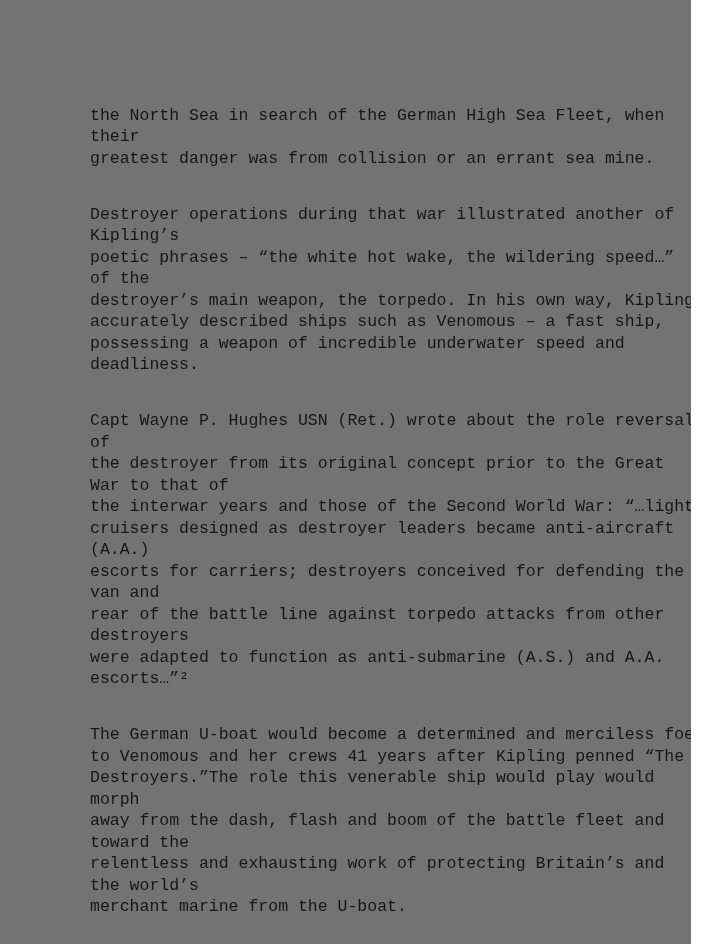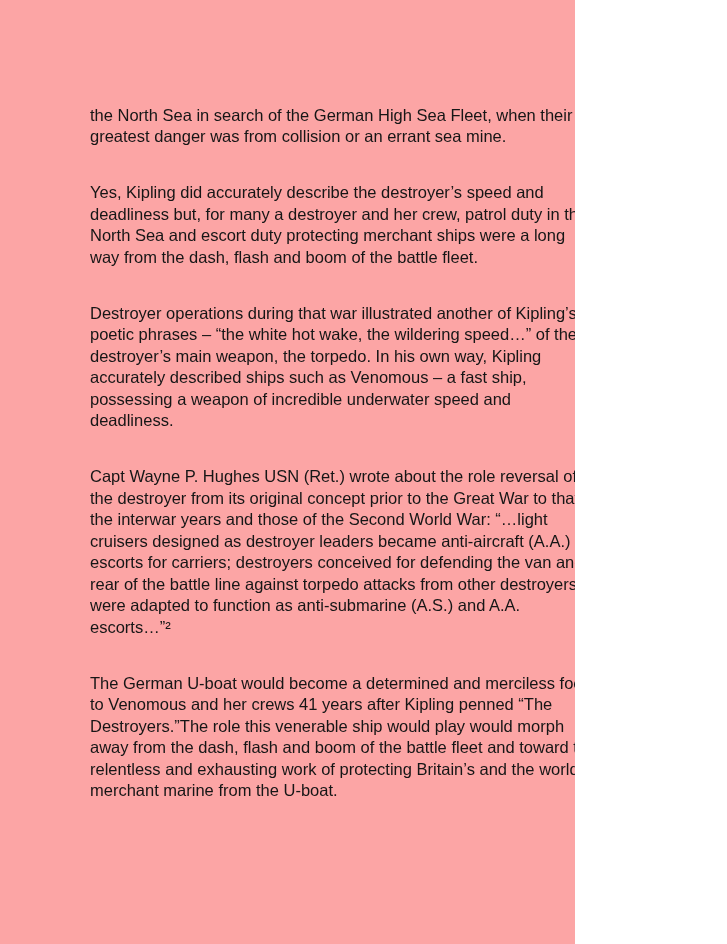--- a/index.html
+++ b/index.html
@@ -2,25 +2,25 @@
 <html><head>
 <meta charset="utf-8">
 <style>
   html, body {
     margin: 0;
     padding: 0;
     background: #ffffff;
   }
   .page {
     position: relative;
-    width: 575px;
+    width: 691px;
     height: 944px;
-    background: #fca5a5;
+    background: #737373;
     overflow: hidden;
-    font-family: Liberation Sans, sans-serif;
+    font-family: Liberation Mono, monospace;
   }
   .text-block {
     position: absolute;
     left: 90px;
     top: 83px;
     width: 610px;
     color: #161616;
     font-size: 16.5px;
     line-height: 21.5px;
     white-space: pre-line;
@@ -38,24 +38,20 @@
   }
 </style>
 </head>
 <body>
 
 <div class="page">
 
   <div class="text-block">
     <p>the North Sea in search of the German High Sea Fleet, when their
 greatest danger was from collision or an errant sea mine.</p>
-    <p>Yes, Kipling did accurately describe the destroyer’s speed and
-deadliness but, for many a destroyer and her crew, patrol duty in the
-North Sea and escort duty protecting merchant ships were a long
-way from the dash, flash and boom of the battle fleet.</p>
     <p>Destroyer operations during that war illustrated another of Kipling’s
 poetic phrases – “the white hot wake, the wildering speed…” of the
 destroyer’s main weapon, the torpedo. In his own way, Kipling
 accurately described ships such as Venomous – a fast ship,
 possessing a weapon of incredible underwater speed and
 deadliness.</p>
     <p>Capt Wayne P. Hughes USN (Ret.) wrote about the role reversal of
 the destroyer from its original concept prior to the Great War to that of
 the interwar years and those of the Second World War: “…light
 cruisers designed as destroyer leaders became anti-aircraft (A.A.)

